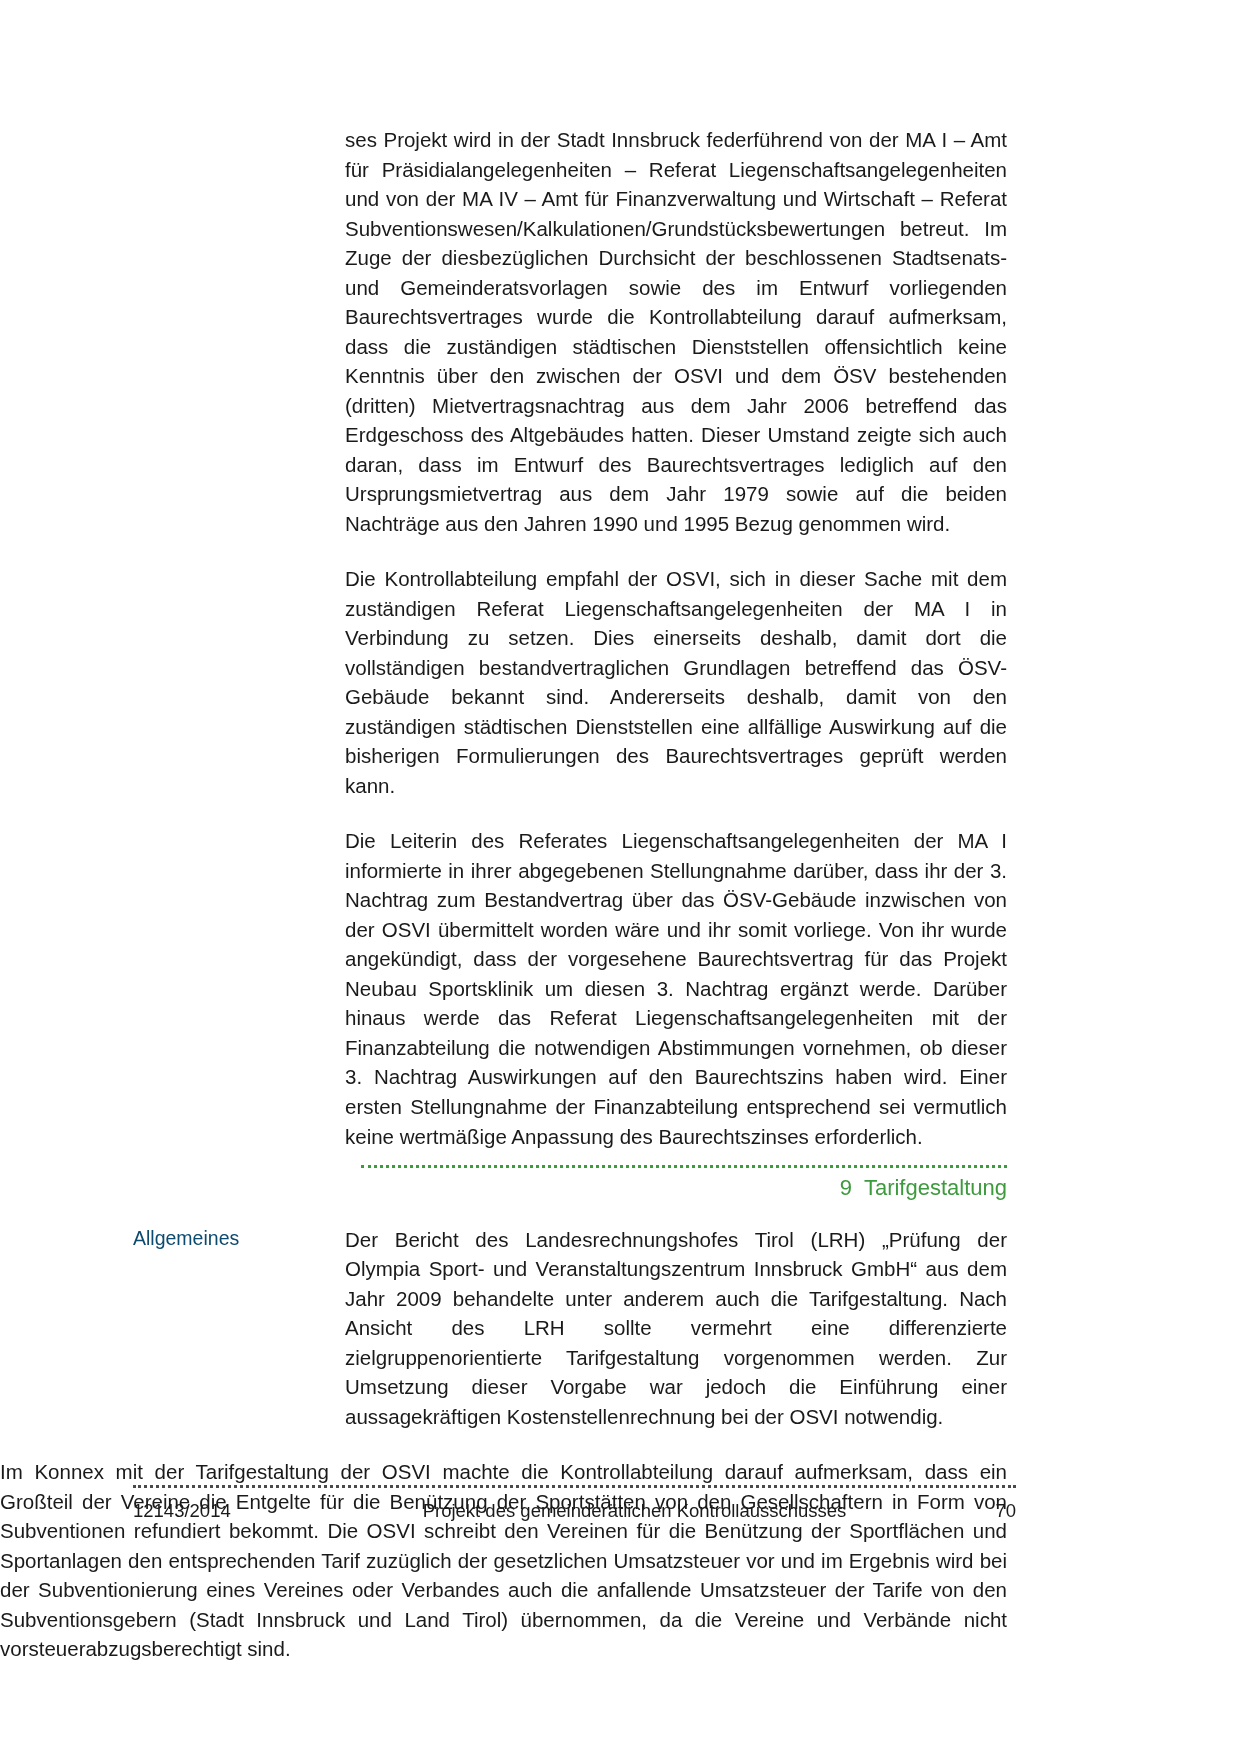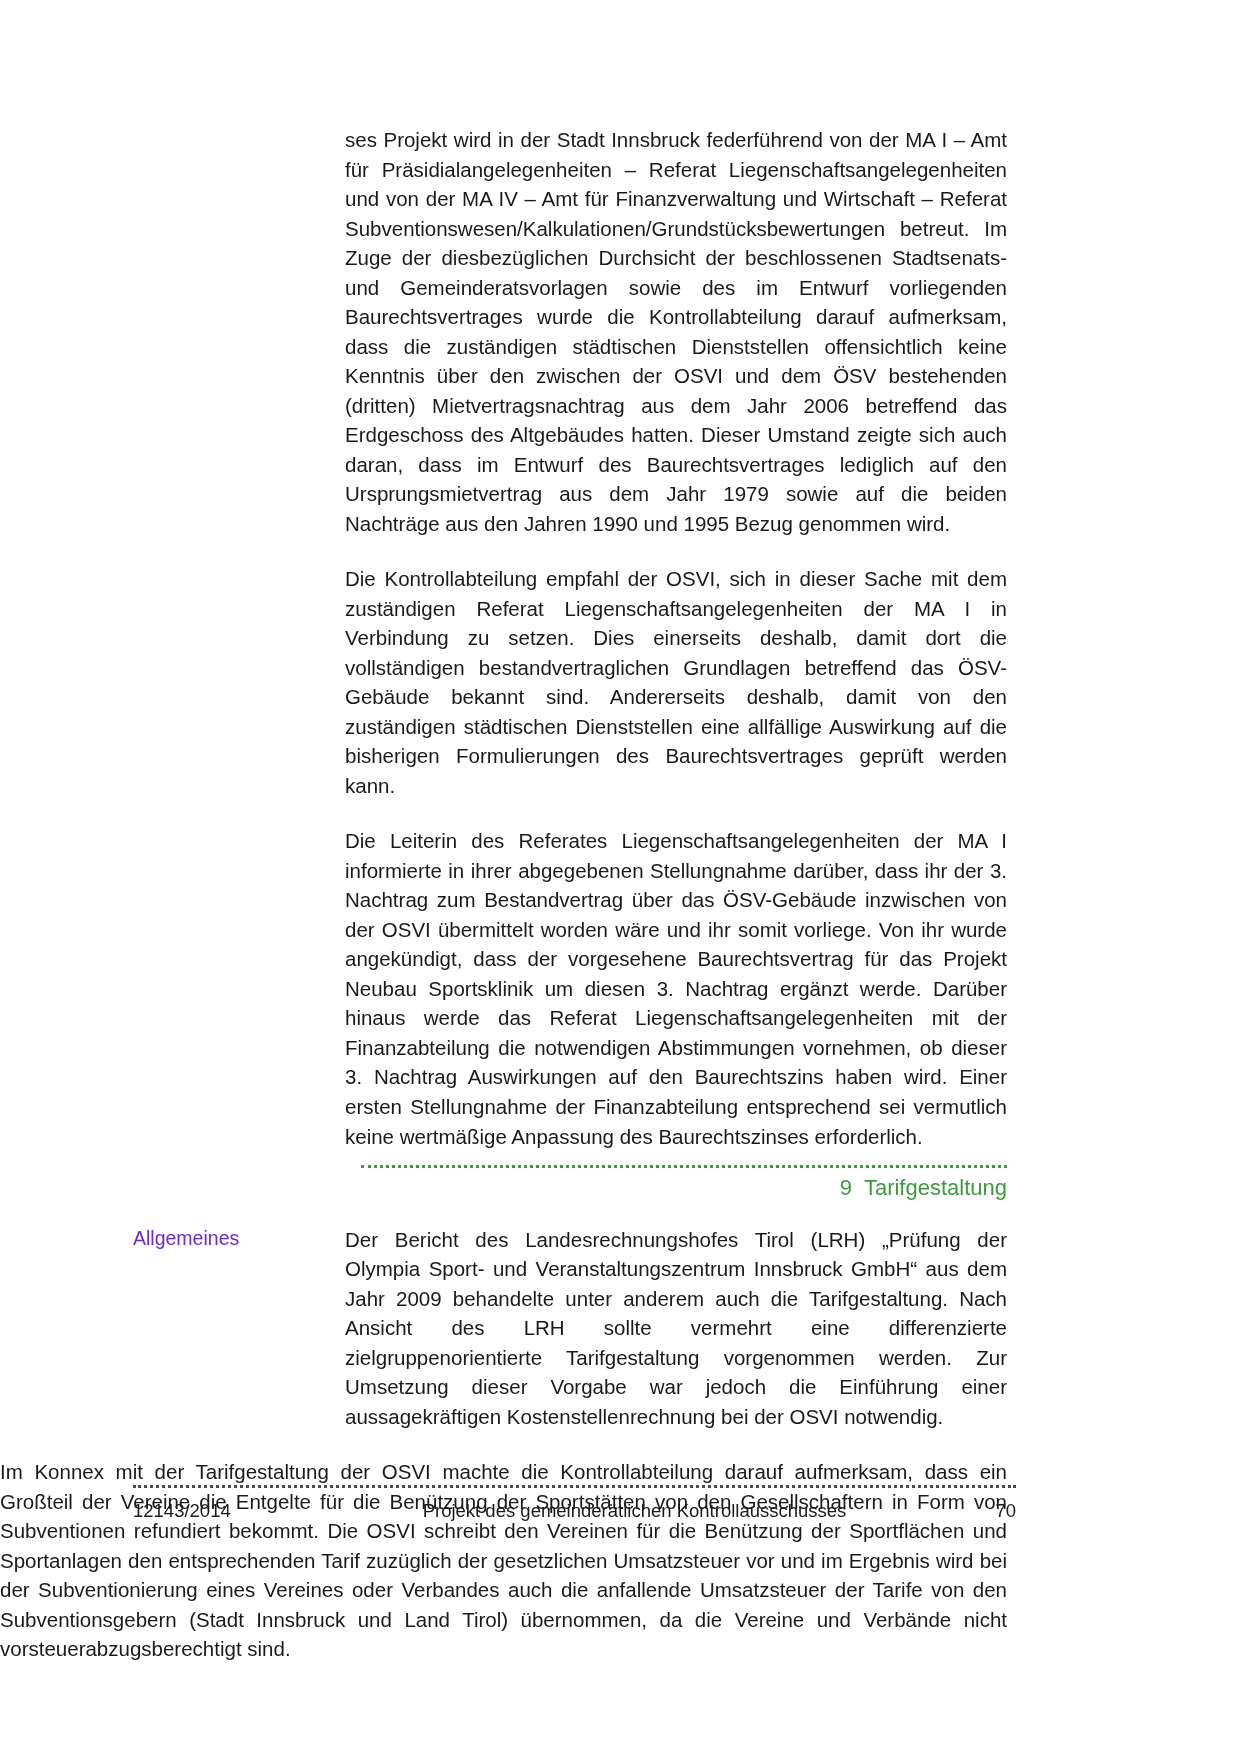--- a/index.html
+++ b/index.html
@@ -27,21 +27,21 @@
   .block {
     position: relative;
     display: flex;
     align-items: flex-start;
   }
   .margin-col {
     width: 345px;
     flex: 0 0 345px;
     padding-left: 133px;
     box-sizing: border-box;
-    color: #6d28d9;
+    color: #0c4a6e;
     font-size: 19.5px;
     line-height: 1.42;
   }
   .body-col {
     flex: 1 1 auto;
     padding-right: 234px;
     box-sizing: border-box;
   }
   p.para {
     margin: 0 0 26px 0;

